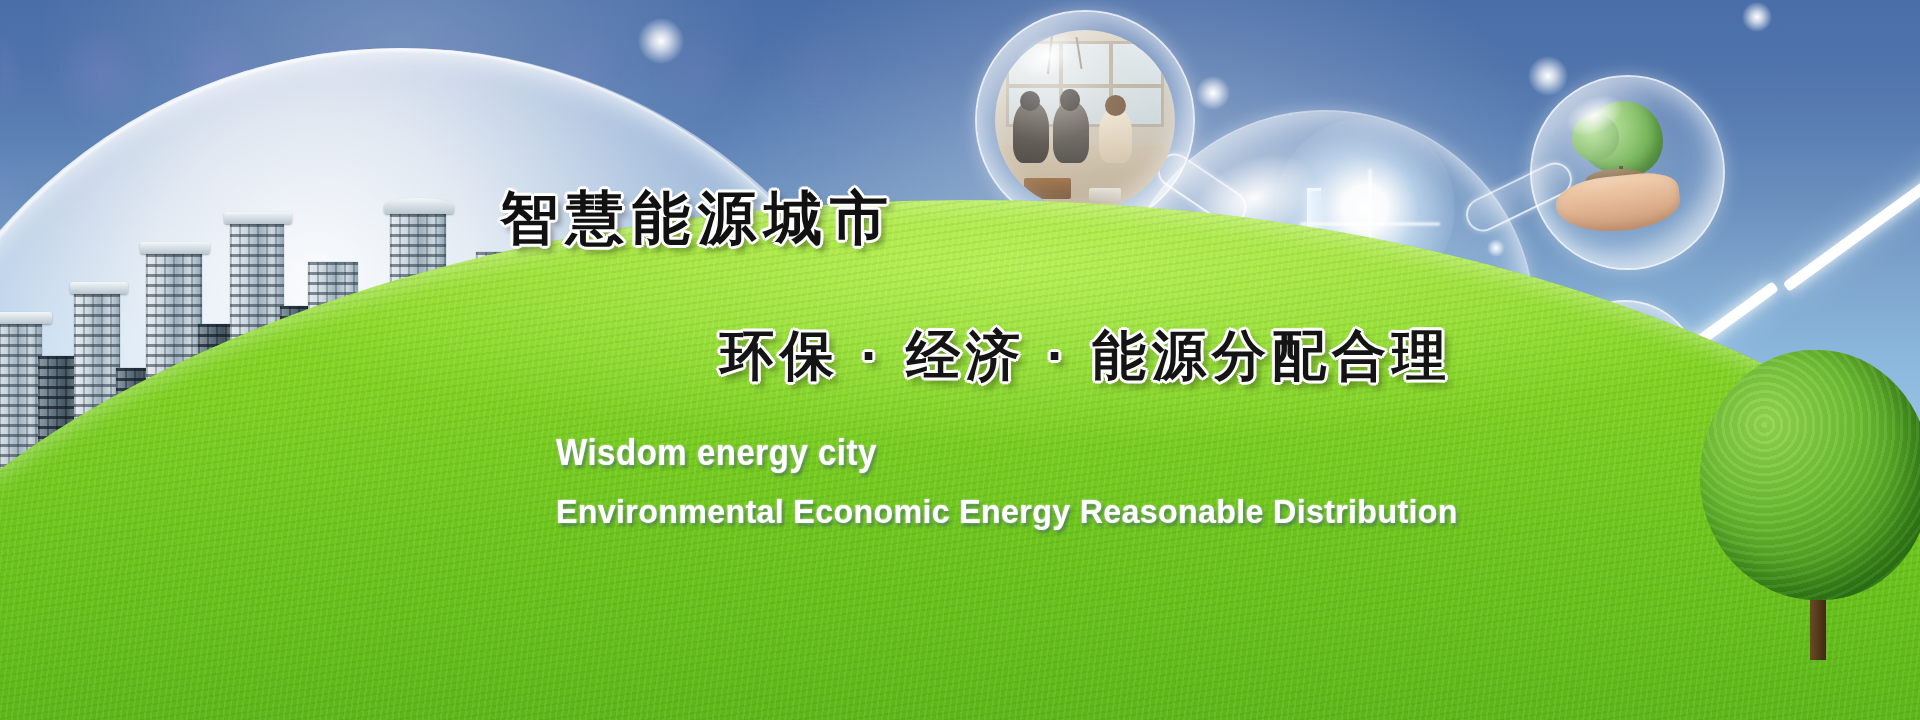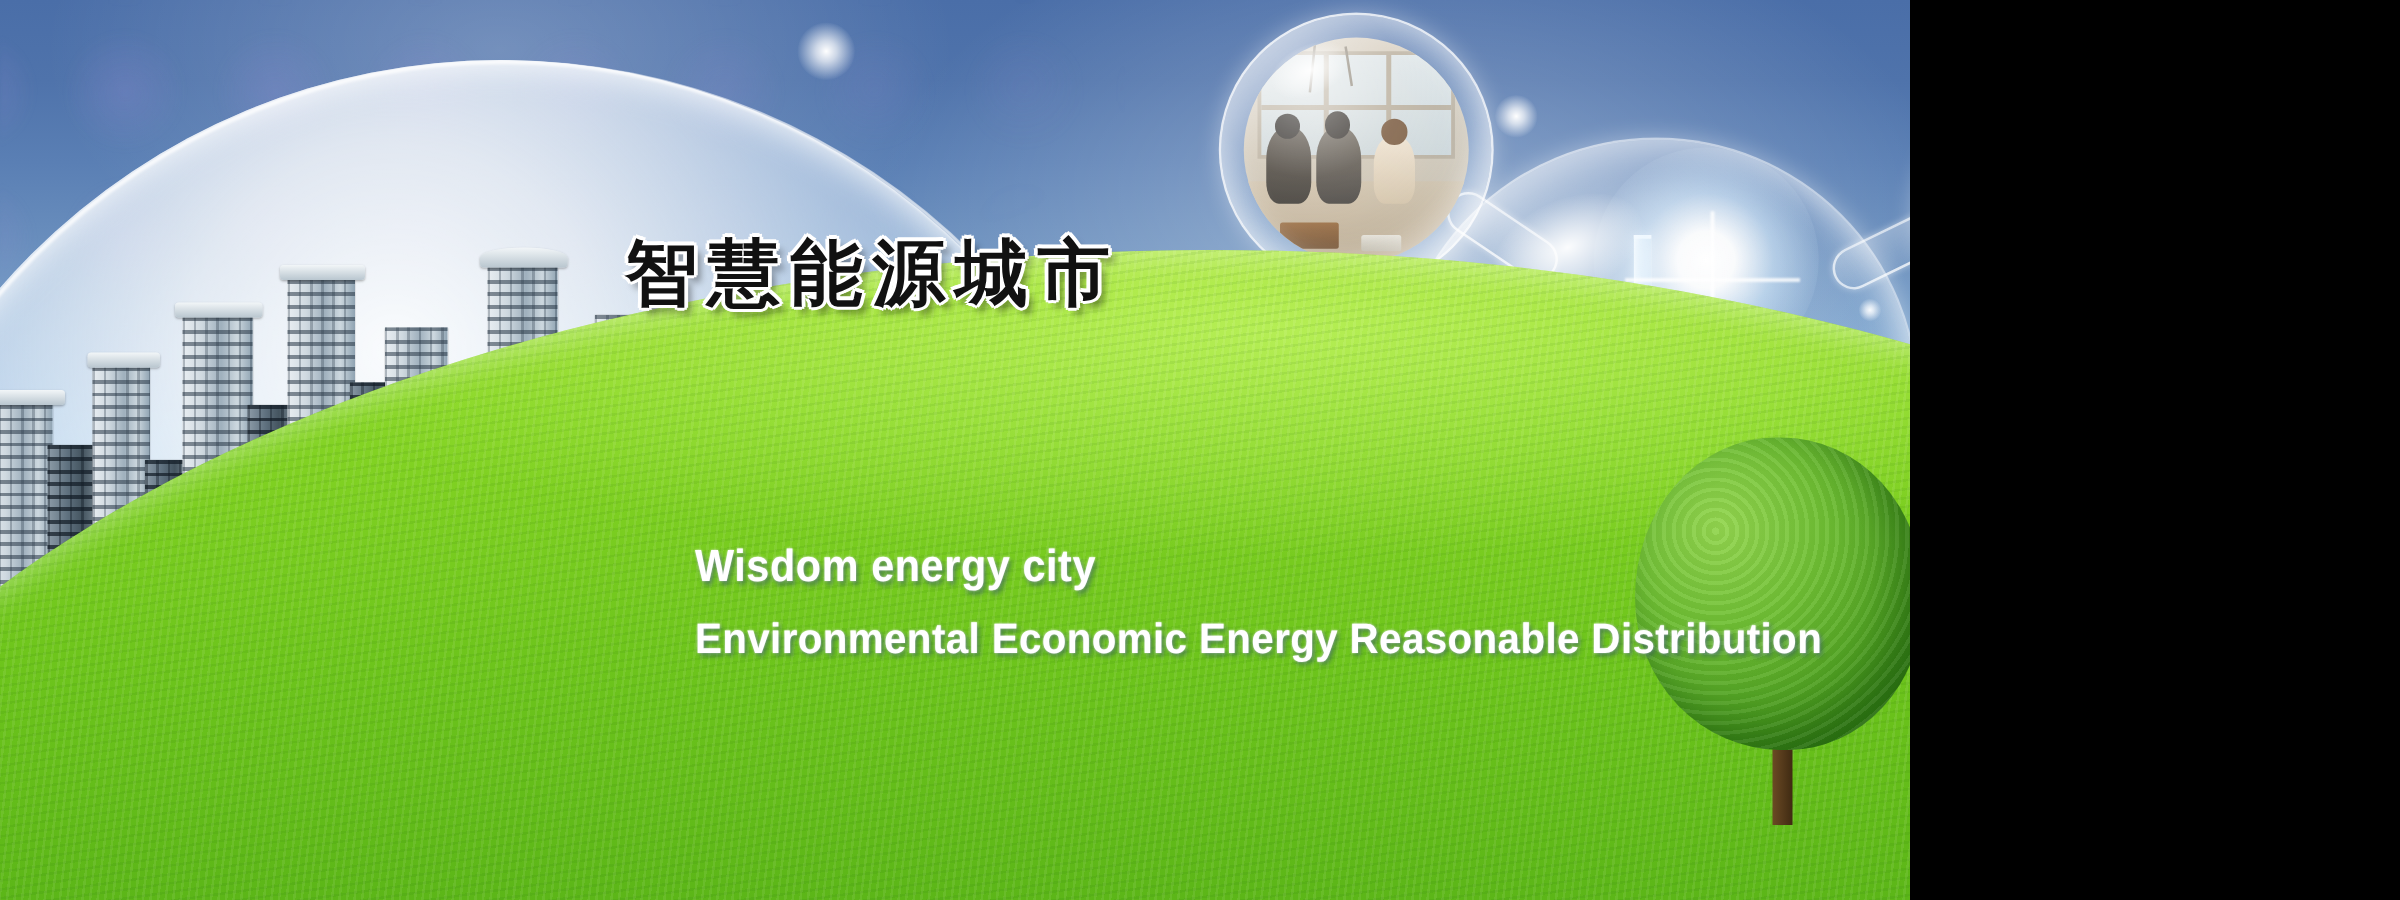--- a/index.html
+++ b/index.html
@@ -1,17 +1,17 @@
 <!DOCTYPE html>
 <html><head>
 <meta charset="utf-8">
 <style>
   html,body{margin:0;padding:0;background:#000;}
   #stage{
-    position:relative;width:1528px;height:720px;overflow:hidden;
+    position:relative;width:1920px;height:720px;overflow:hidden;
     font-family:"Liberation Sans","DejaVu Sans",sans-serif;
   }
 
   
   .sky{
     position:absolute;inset:0;
     background:
       radial-gradient(ellipse 700px 420px at 1130px 180px, rgba(255,255,255,.30) 0%, rgba(255,255,255,0) 62%),
       radial-gradient(ellipse 520px 300px at 400px 40px, rgba(255,255,255,.22) 0%, rgba(255,255,255,0) 70%),
       linear-gradient(to bottom,
@@ -426,16 +426,17 @@
 
   <div class="hill"></div>
   <div class="hill-tex"></div>
 
   <div class="bigtree">
     <div class="trunk"></div>
     <div class="crown"></div>
   </div>
 
   <div class="t-main">智慧能源城市</div>
+  <div class="t-sub">环保 · 经济 · 能源分配合理</div>
   <div class="t-en1">Wisdom energy city</div>
   <div class="t-en2">Environmental Economic  Energy Reasonable Distribution</div>
 
 </div>
 
 </body></html>

